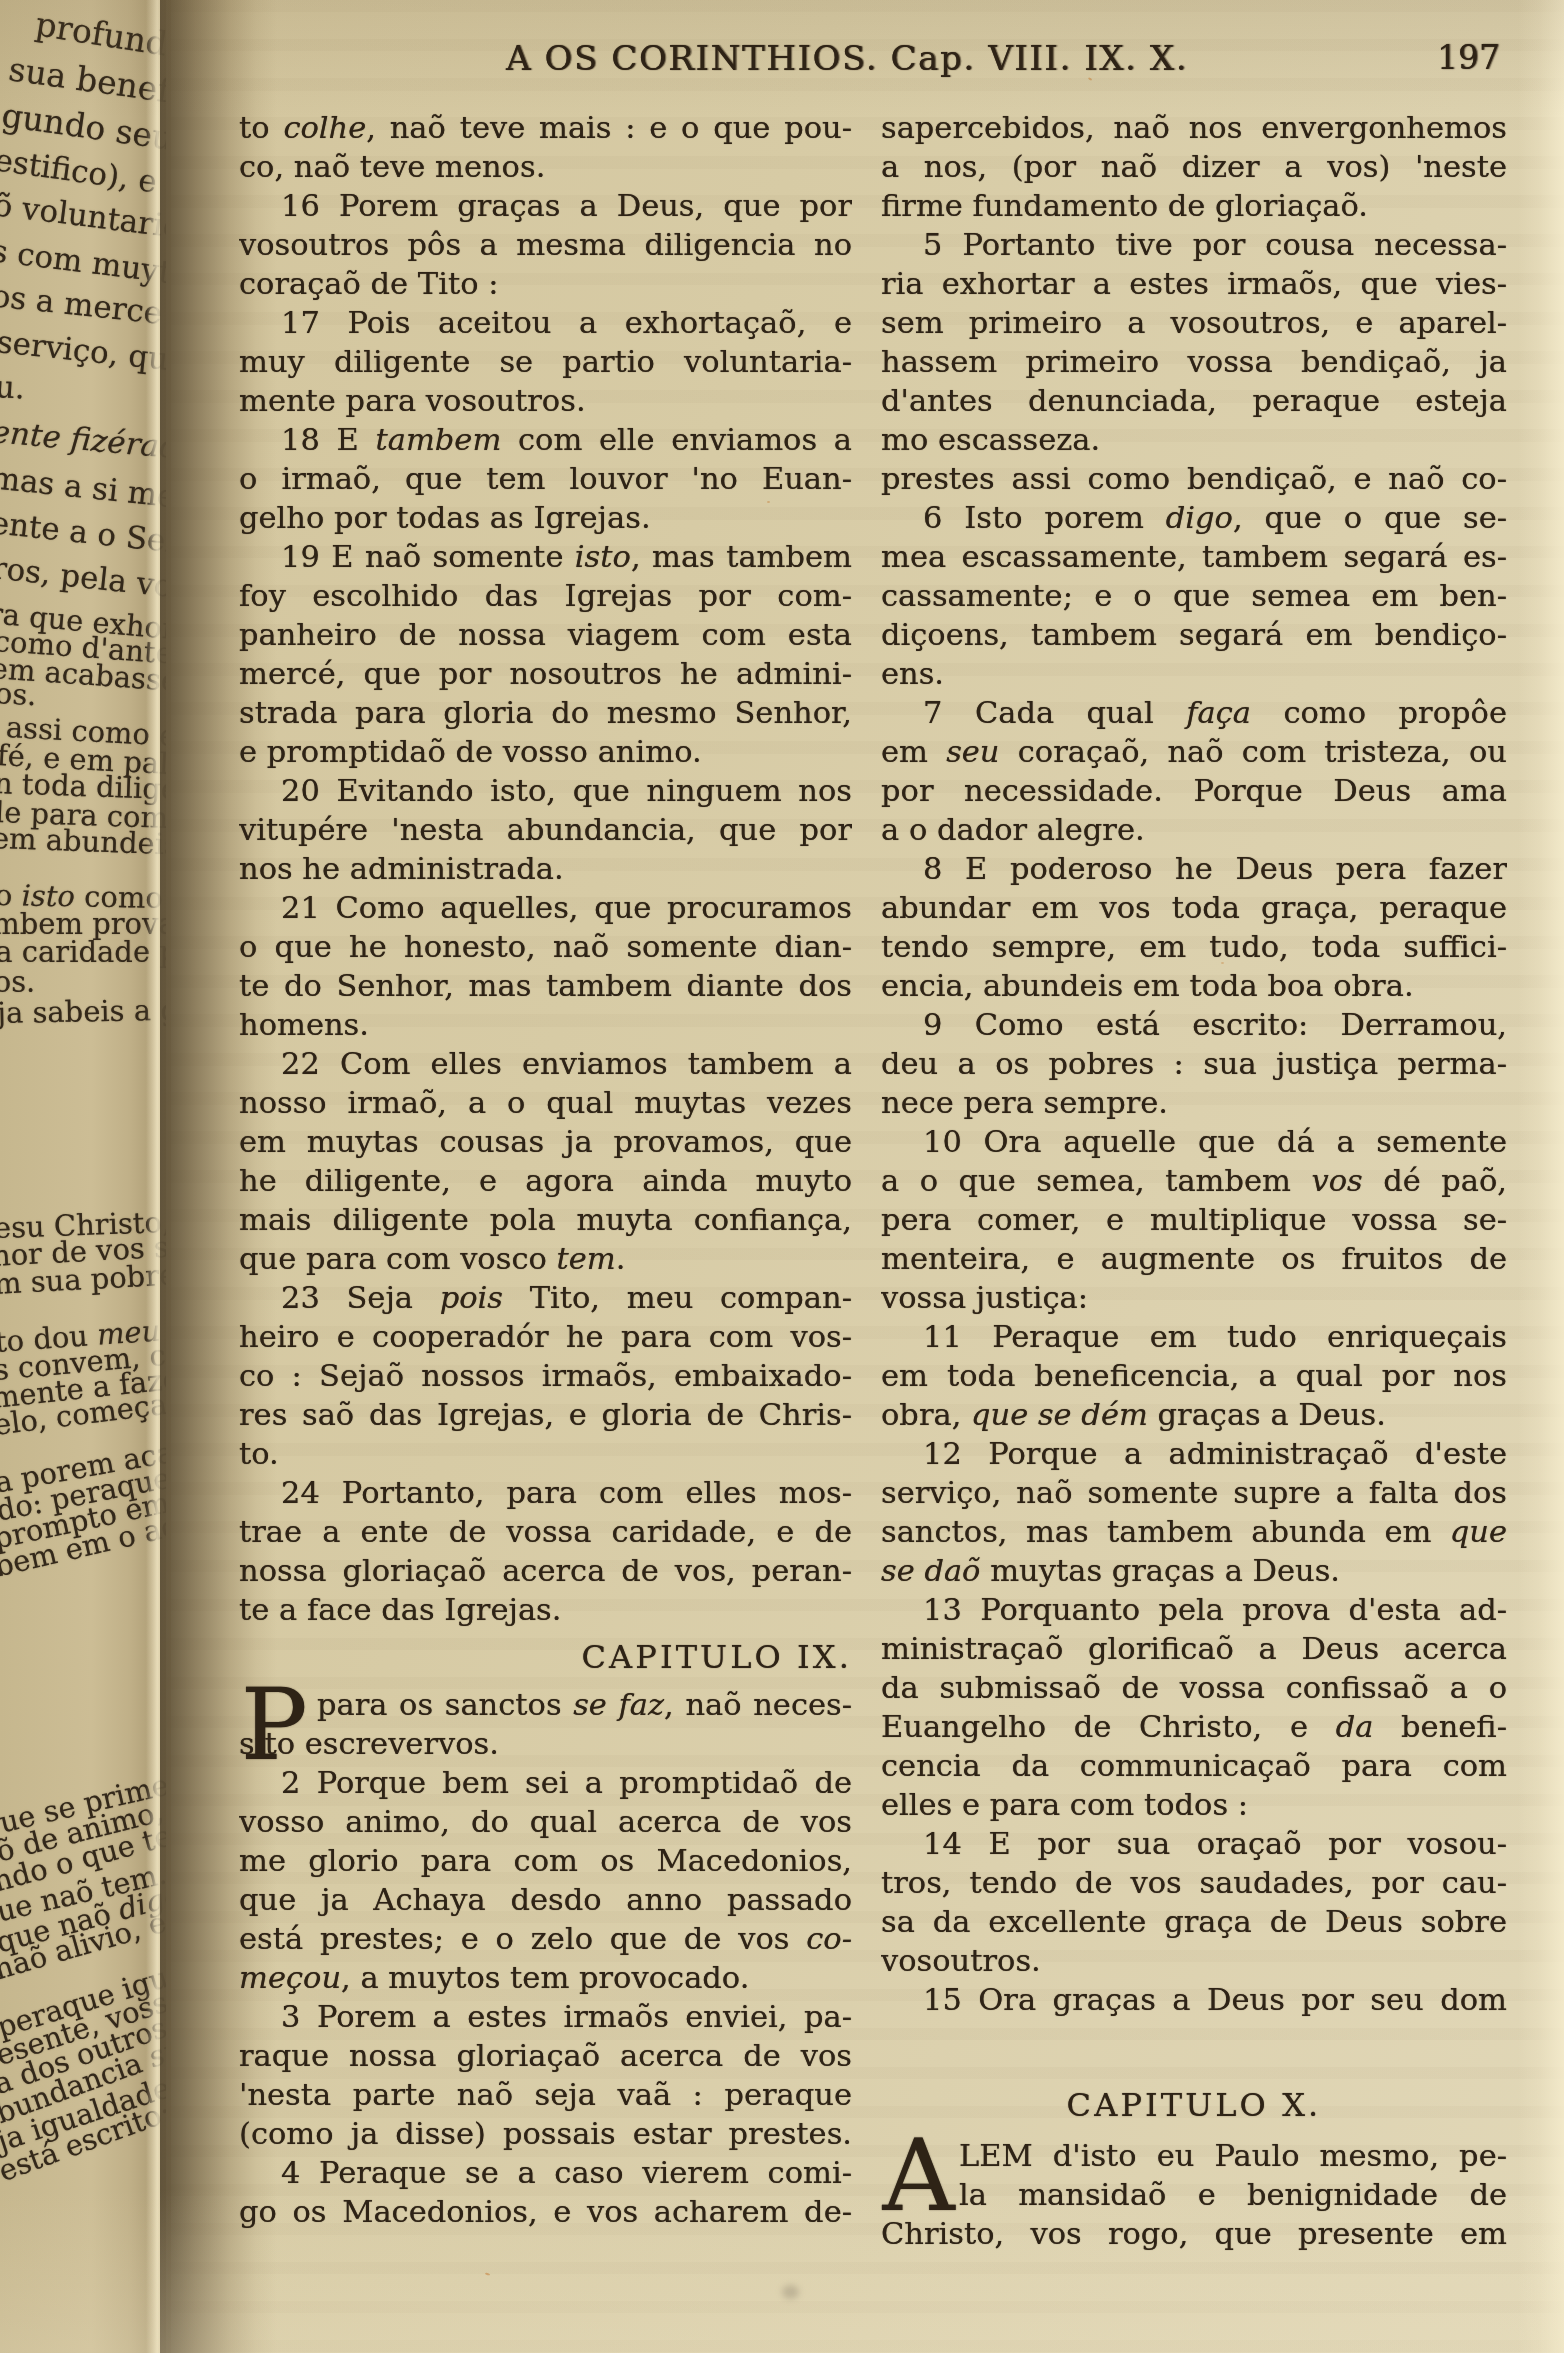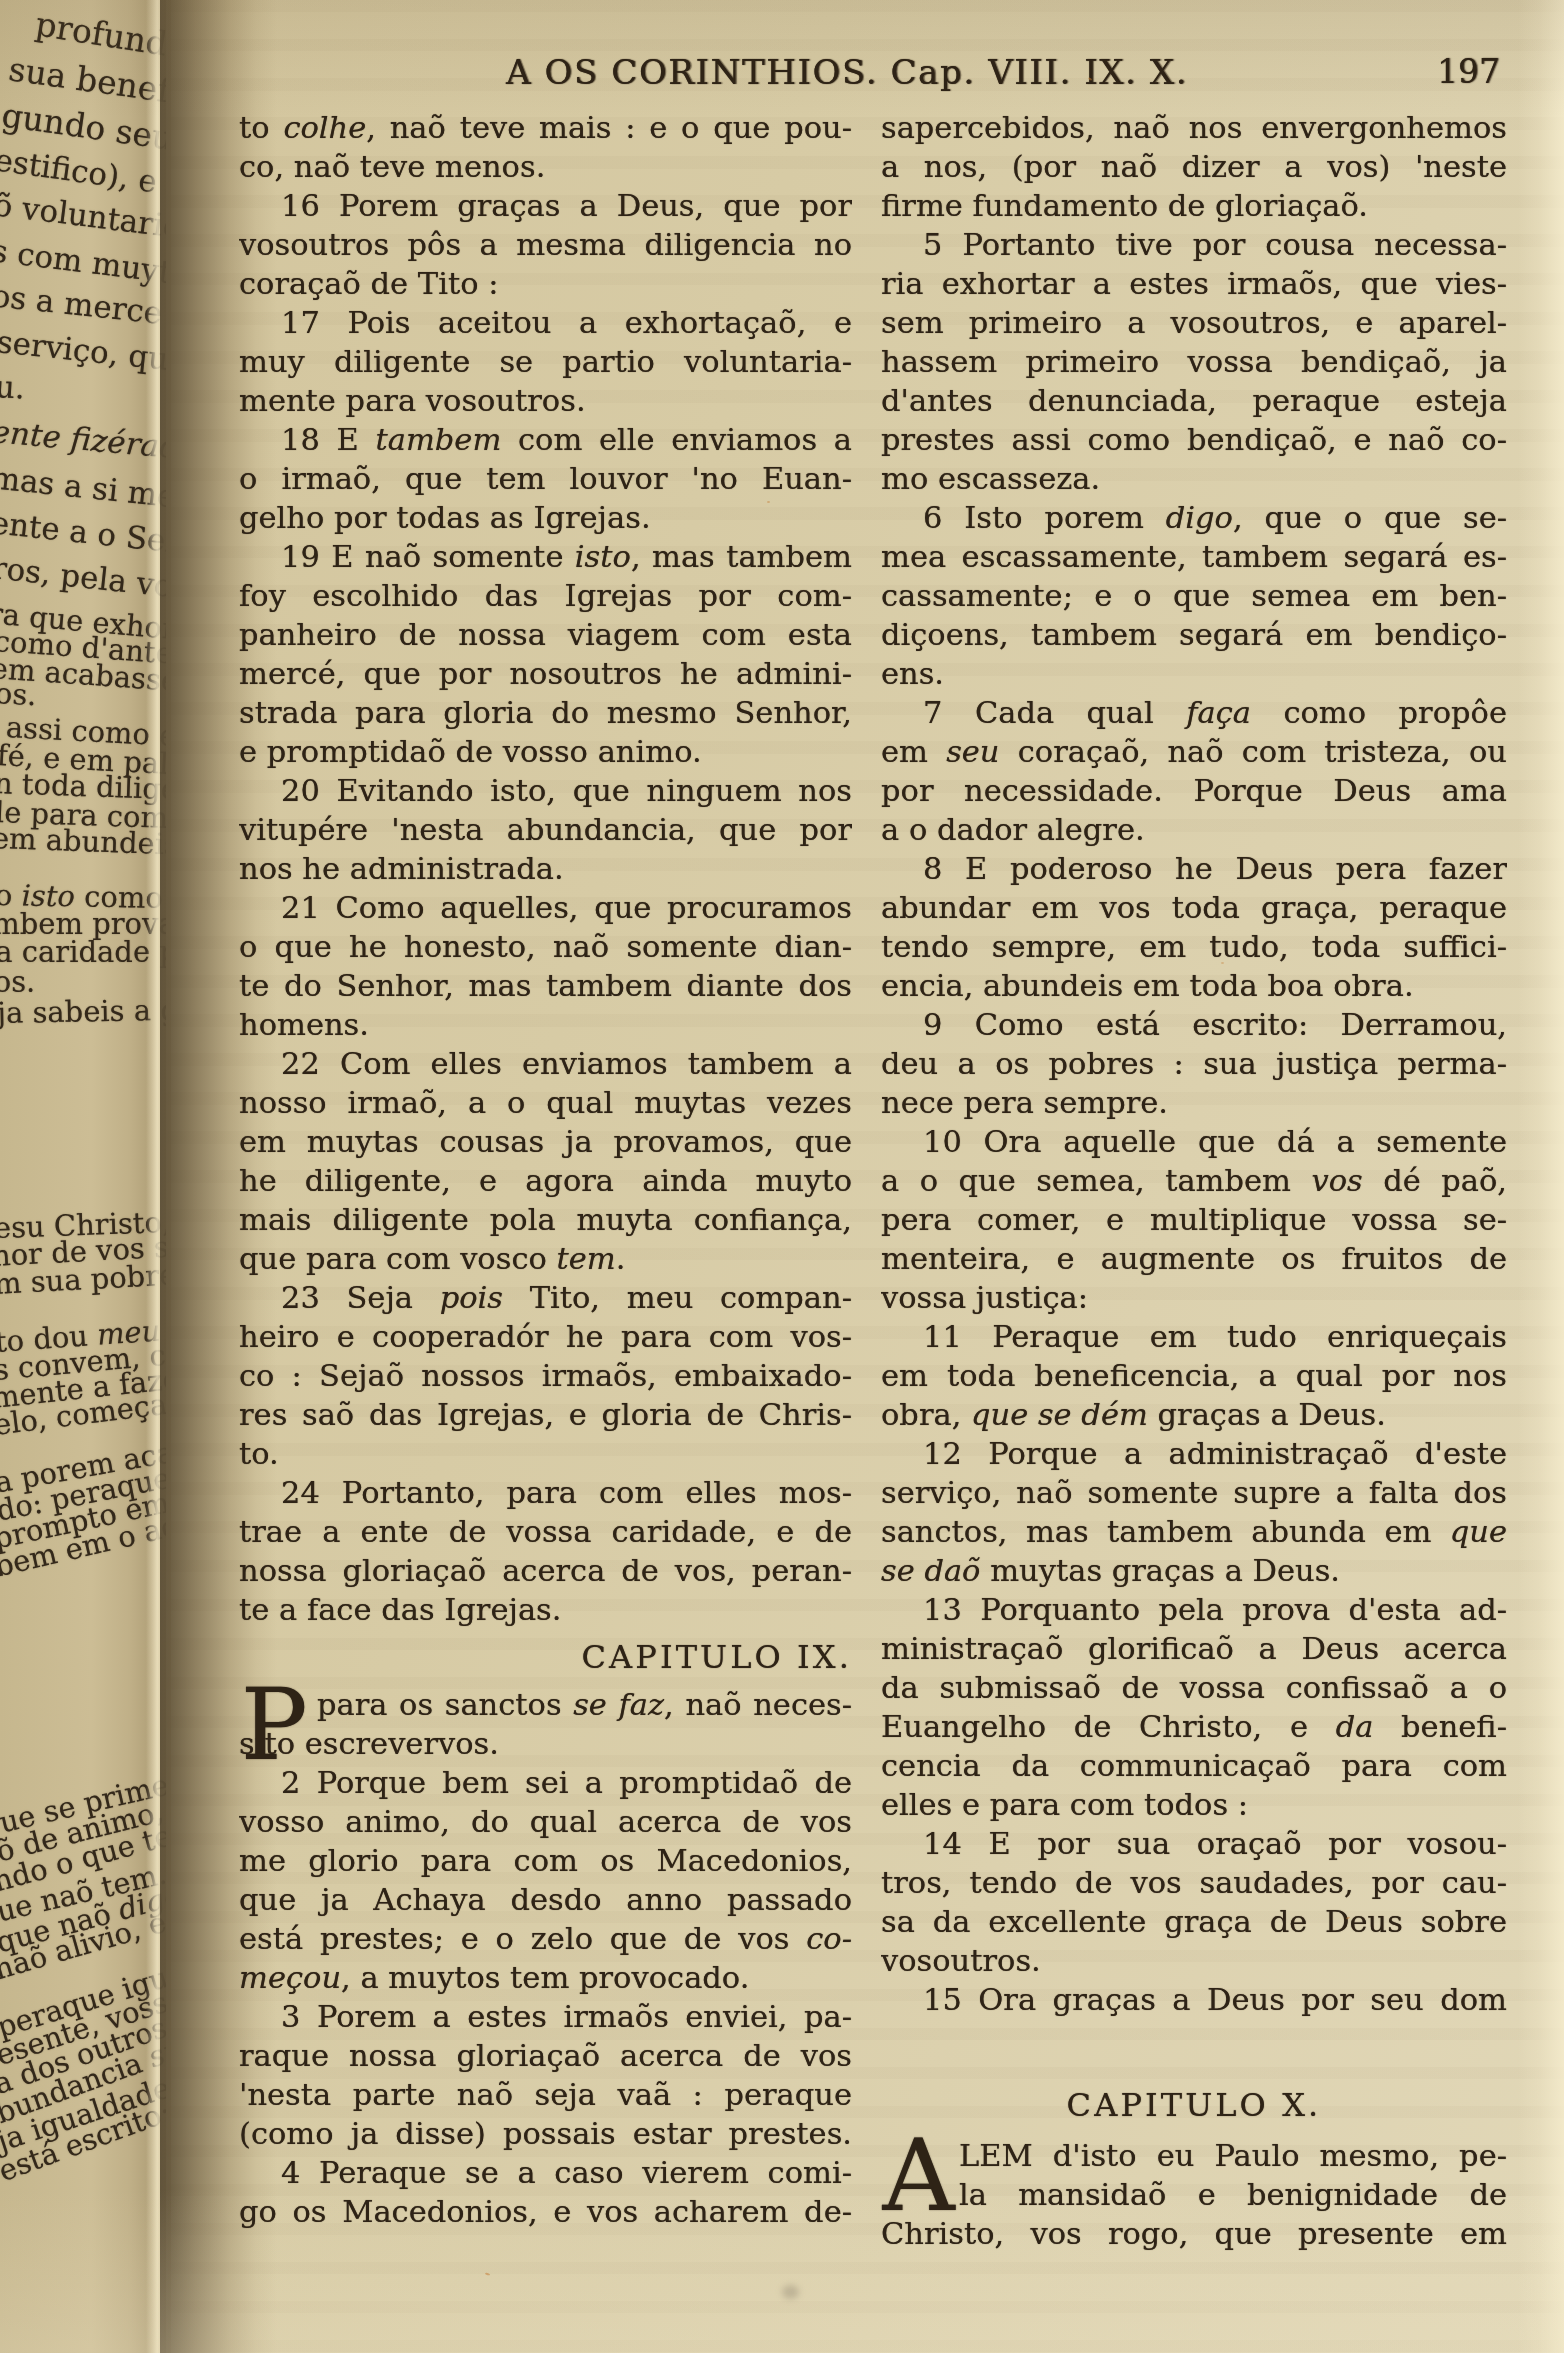--- a/index.html
+++ b/index.html
@@ -40,21 +40,21 @@
     background:linear-gradient(270deg,rgba(246,237,206,.85) 0%,rgba(240,230,198,.38) 55%,rgba(0,0,0,0) 100%);
     pointer-events:none;
   }
   .vignette{
     position:absolute;inset:0;pointer-events:none;
     background:
       linear-gradient(180deg,rgba(118,96,58,.12) 0%,rgba(0,0,0,0) 5%),
       linear-gradient(0deg,rgba(236,226,194,.28) 0%,rgba(0,0,0,0) 7%);
   }
   
-  .running-header{position:absolute;left:0;top:52px;width:1565px;height:47px;}
+  .running-header{position:absolute;left:0;top:38px;width:1565px;height:47px;}
   .running-header-title{
     position:absolute;left:847px;transform:translateX(-50%);
     white-space:nowrap;font-size:34px;letter-spacing:1.6px;
     text-shadow:1.3px 0 1.1px rgba(50,38,24,.6), 0 0 0.8px rgba(50,38,24,.8);
   }
   .page-number{
     position:absolute;left:1437px;font-size:33px;
     text-shadow:1.3px 0 1.3px rgba(50,38,24,.65), 0 0 0.8px rgba(50,38,24,.8);
   }
   
@@ -210,22 +210,22 @@
     </div>
   <div class="col col-right">
       <div class="line j">sapercebidos, naõ nos envergonhemos</div>
       <div class="line j">a nos, (por naõ dizer a vos) 'neste</div>
       <div class="line">firme fundamento de gloriaçaõ.</div>
       <div class="line j ind">5 Portanto tive por cousa necessa-</div>
       <div class="line j">ria exhortar a estes irmaõs, que vies-</div>
       <div class="line j">sem primeiro a vosoutros, e aparel-</div>
       <div class="line j">hassem primeiro vossa bendiçaõ, ja</div>
       <div class="line j">d'antes denunciada, peraque esteja</div>
+      <div class="line">mo escasseza.</div>
       <div class="line j">prestes assi como bendiçaõ, e naõ co-</div>
-      <div class="line">mo escasseza.</div>
       <div class="line j ind">6 Isto porem <i>digo</i>, que o que se-</div>
       <div class="line j">mea escassamente, tambem segará es-</div>
       <div class="line j">cassamente; e o que semea em ben-</div>
       <div class="line j">diçoens, tambem segará em bendiço-</div>
       <div class="line">ens.</div>
       <div class="line j ind">7 Cada qual <i>faça</i> como propôe</div>
       <div class="line j">em <i>seu</i> coraçaõ, naõ com tristeza, ou</div>
       <div class="line j">por necessidade. Porque Deus ama</div>
       <div class="line">a o dador alegre.</div>
       <div class="line j ind">8 E poderoso he Deus pera fazer</div>

